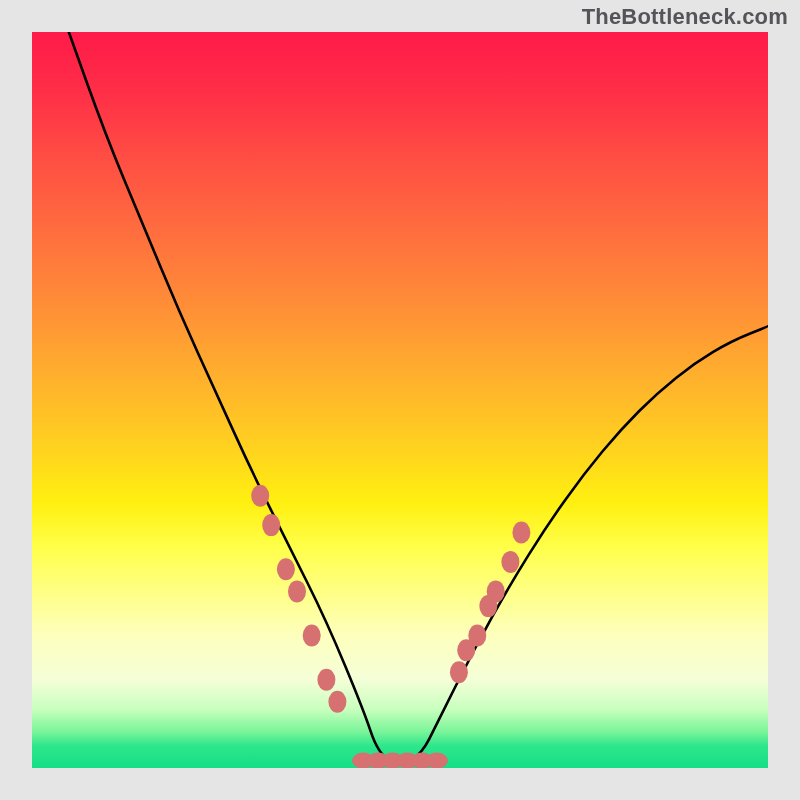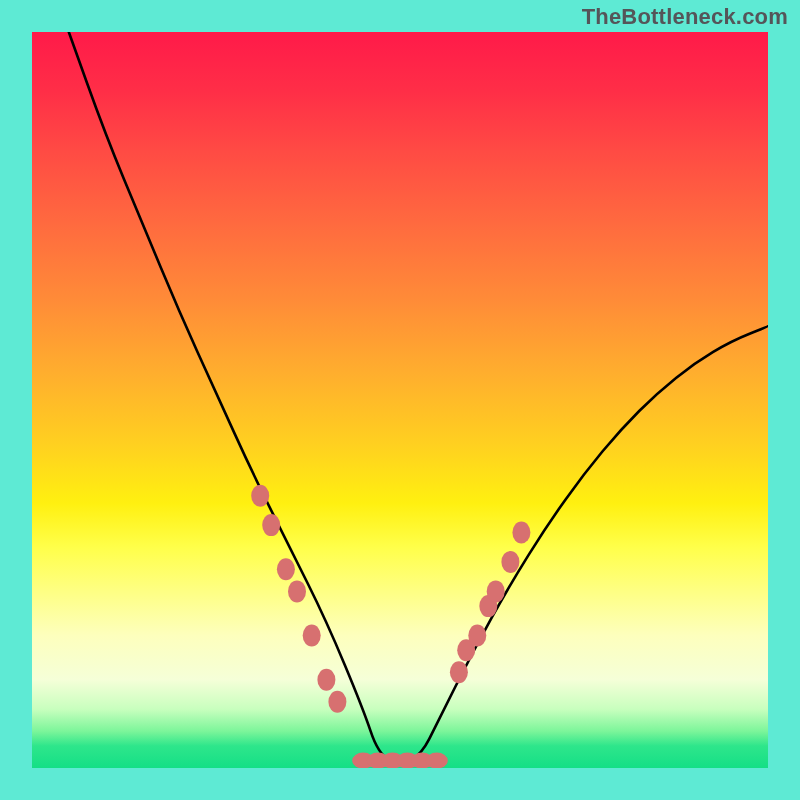--- a/index.html
+++ b/index.html
@@ -8,21 +8,21 @@
     width: 800px;
     height: 800px;
     overflow: hidden;
     background: #000;
     font-family: Arial, Helvetica, sans-serif;
   }
   .frame {
     position: relative;
     width: 800px;
     height: 800px;
-    background: #5eead4;
+    background: #e5e5e5;
   }
   .watermark {
     position: absolute;
     top: 4px;
     right: 12px;
     color: #555559;
     font-size: 22px;
     font-weight: 600;
     letter-spacing: 0.2px;
     z-index: 10;

